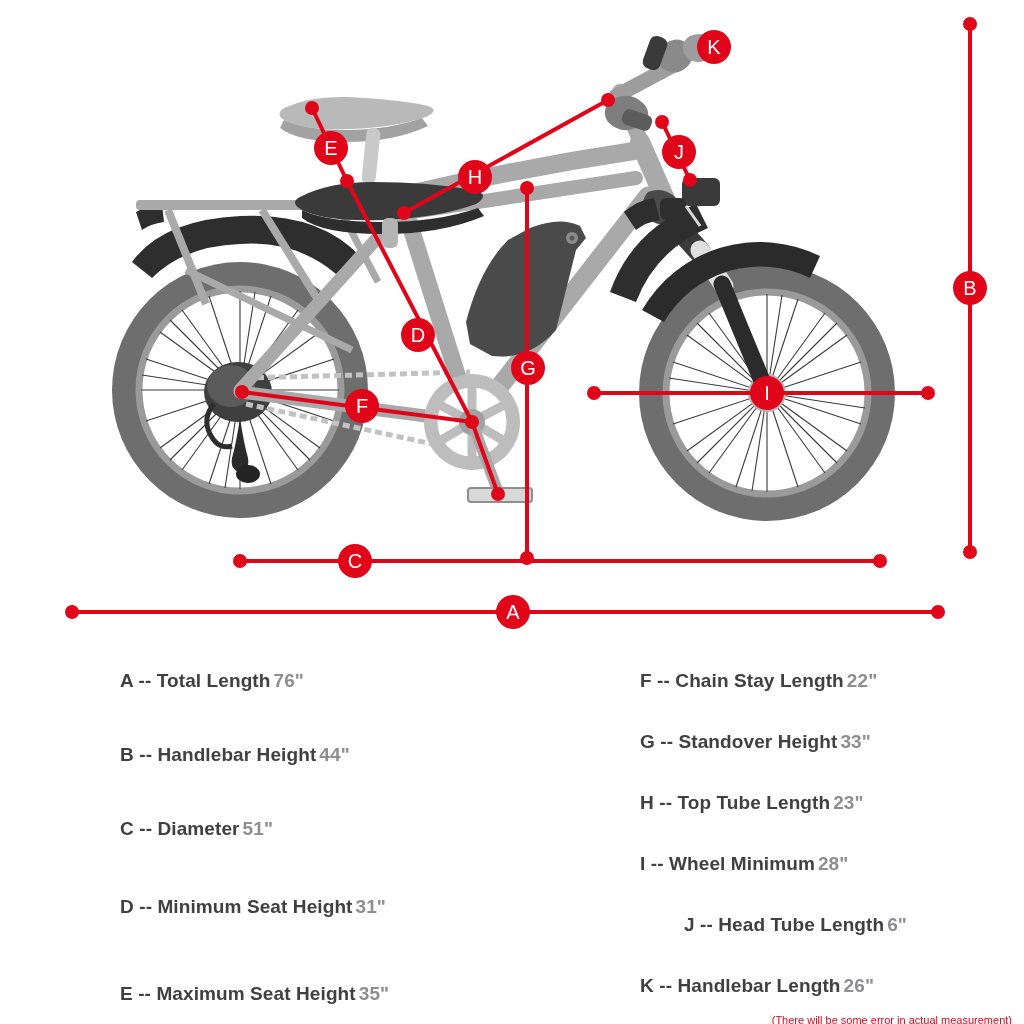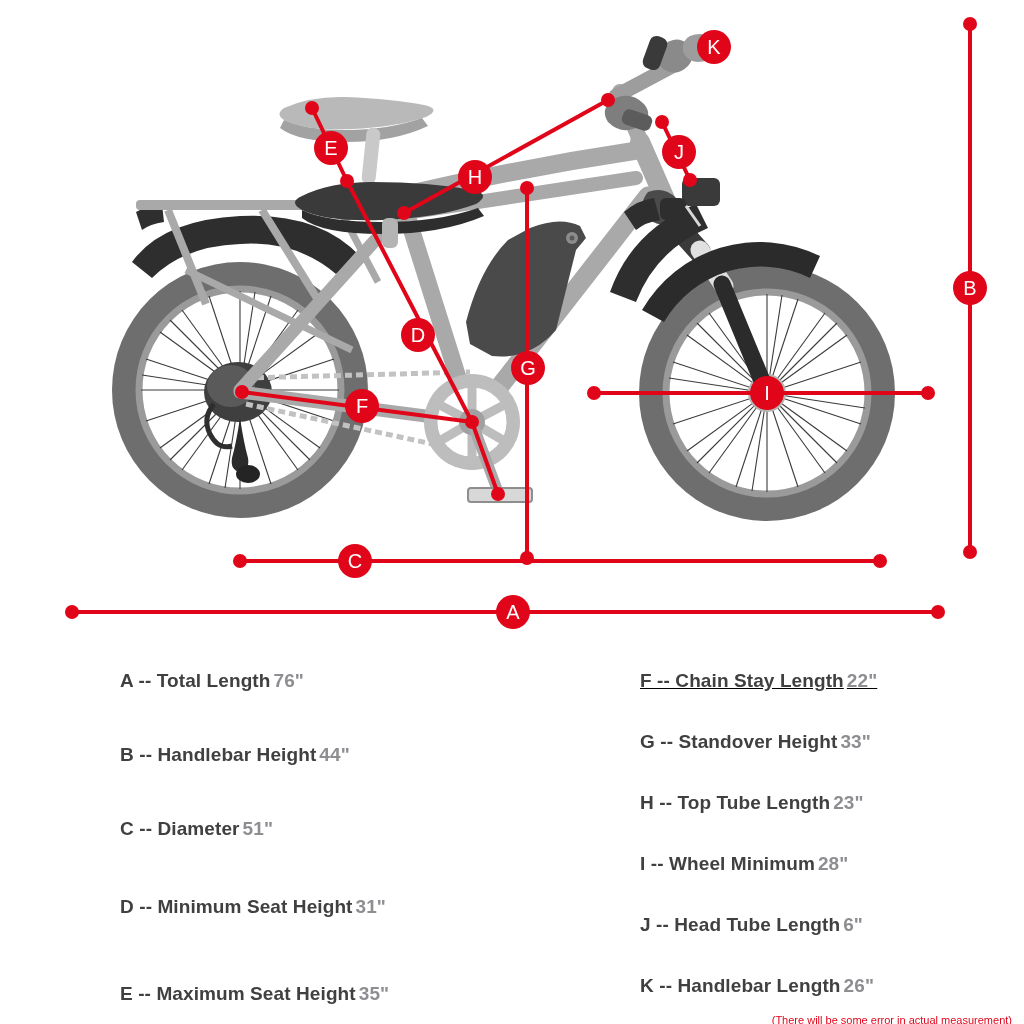--- a/index.html
+++ b/index.html
@@ -330,24 +330,24 @@
 
   <div class="legend">
     <div class="legend-col left" id="legend-left">
         <div class="legend-item" style="top: 22px;"><span class="lbl">A -- Total Length</span><span class="val">76"</span></div>
         <div class="legend-item" style="top: 96px;"><span class="lbl">B -- Handlebar Height</span><span class="val">44"</span></div>
         <div class="legend-item" style="top: 170px;"><span class="lbl">C -- Diameter</span><span class="val">51"</span></div>
         <div class="legend-item" style="top: 248px;"><span class="lbl">D -- Minimum Seat Height</span><span class="val">31"</span></div>
         <div class="legend-item" style="top: 335px;"><span class="lbl">E -- Maximum Seat Height</span><span class="val">35"</span></div>
       </div>
     <div class="legend-col right" id="legend-right">
-        <div class="legend-item" style="top: 22px; text-decoration: underline;"><span class="lbl">F -- Chain Stay Length</span><span class="val">22"</span></div>
+        <div class="legend-item" style="top: 22px;"><span class="lbl">F -- Chain Stay Length</span><span class="val">22"</span></div>
         <div class="legend-item" style="top: 83px;"><span class="lbl">G -- Standover Height</span><span class="val">33"</span></div>
         <div class="legend-item" style="top: 144px;"><span class="lbl">H -- Top Tube Length</span><span class="val">23"</span></div>
         <div class="legend-item" style="top: 205px;"><span class="lbl">I -- Wheel Minimum</span><span class="val">28"</span></div>
-        <div class="legend-item" style="top: 266px;"><span class="lbl">J -- Head Tube Length</span><span class="val">6"</span></div>
+        <div class="legend-item" style="top: 266px; margin-left: 44px;"><span class="lbl">J -- Head Tube Length</span><span class="val">6"</span></div>
         <div class="legend-item" style="top: 327px;"><span class="lbl">K -- Handlebar Length</span><span class="val">26"</span></div>
       </div>
   </div>
 
   <div class="footnote">(There will be some error in actual measurement)</div>
 
 </div>
 
 </body></html>

